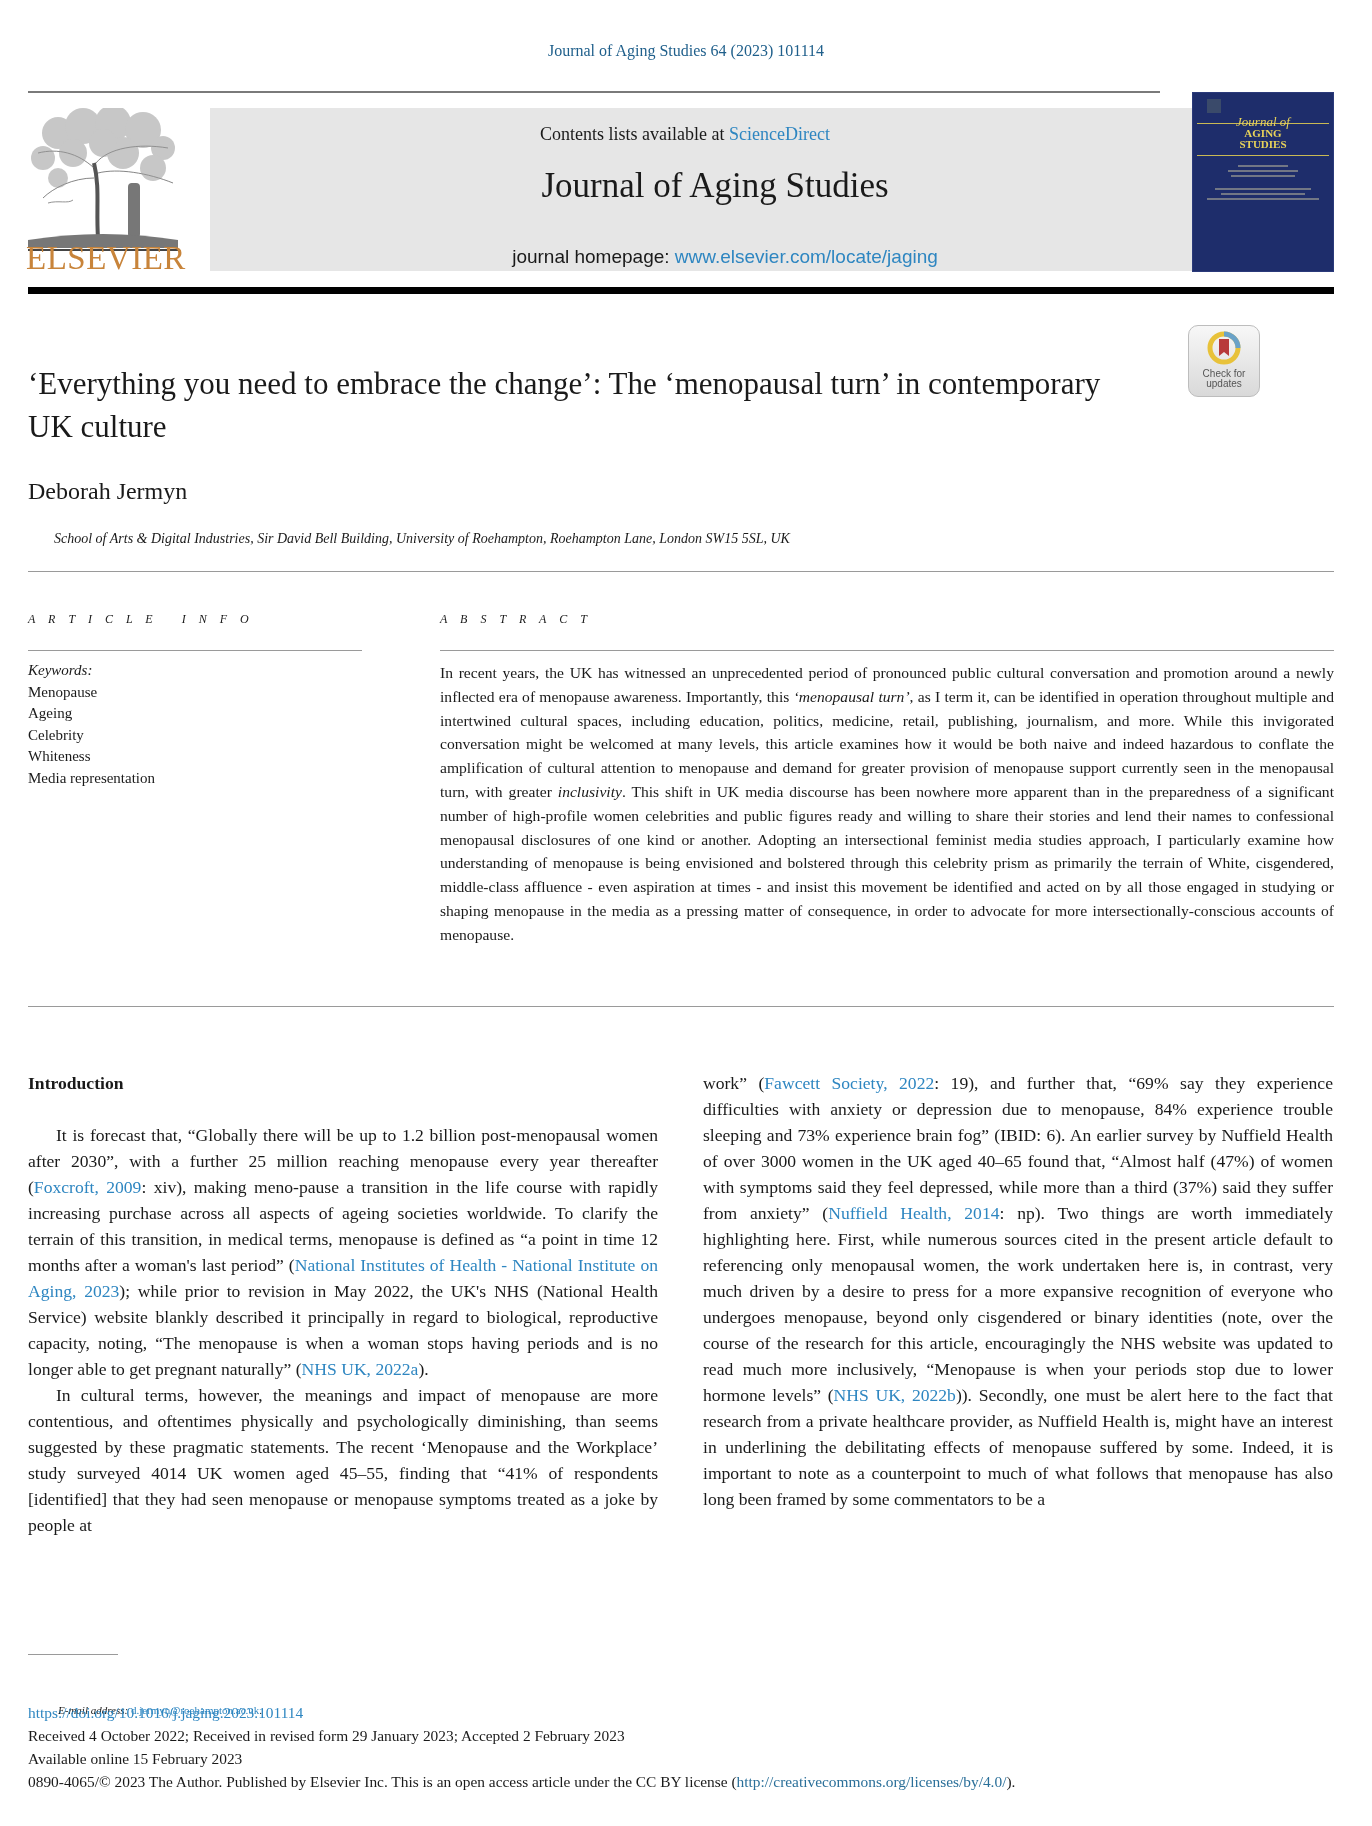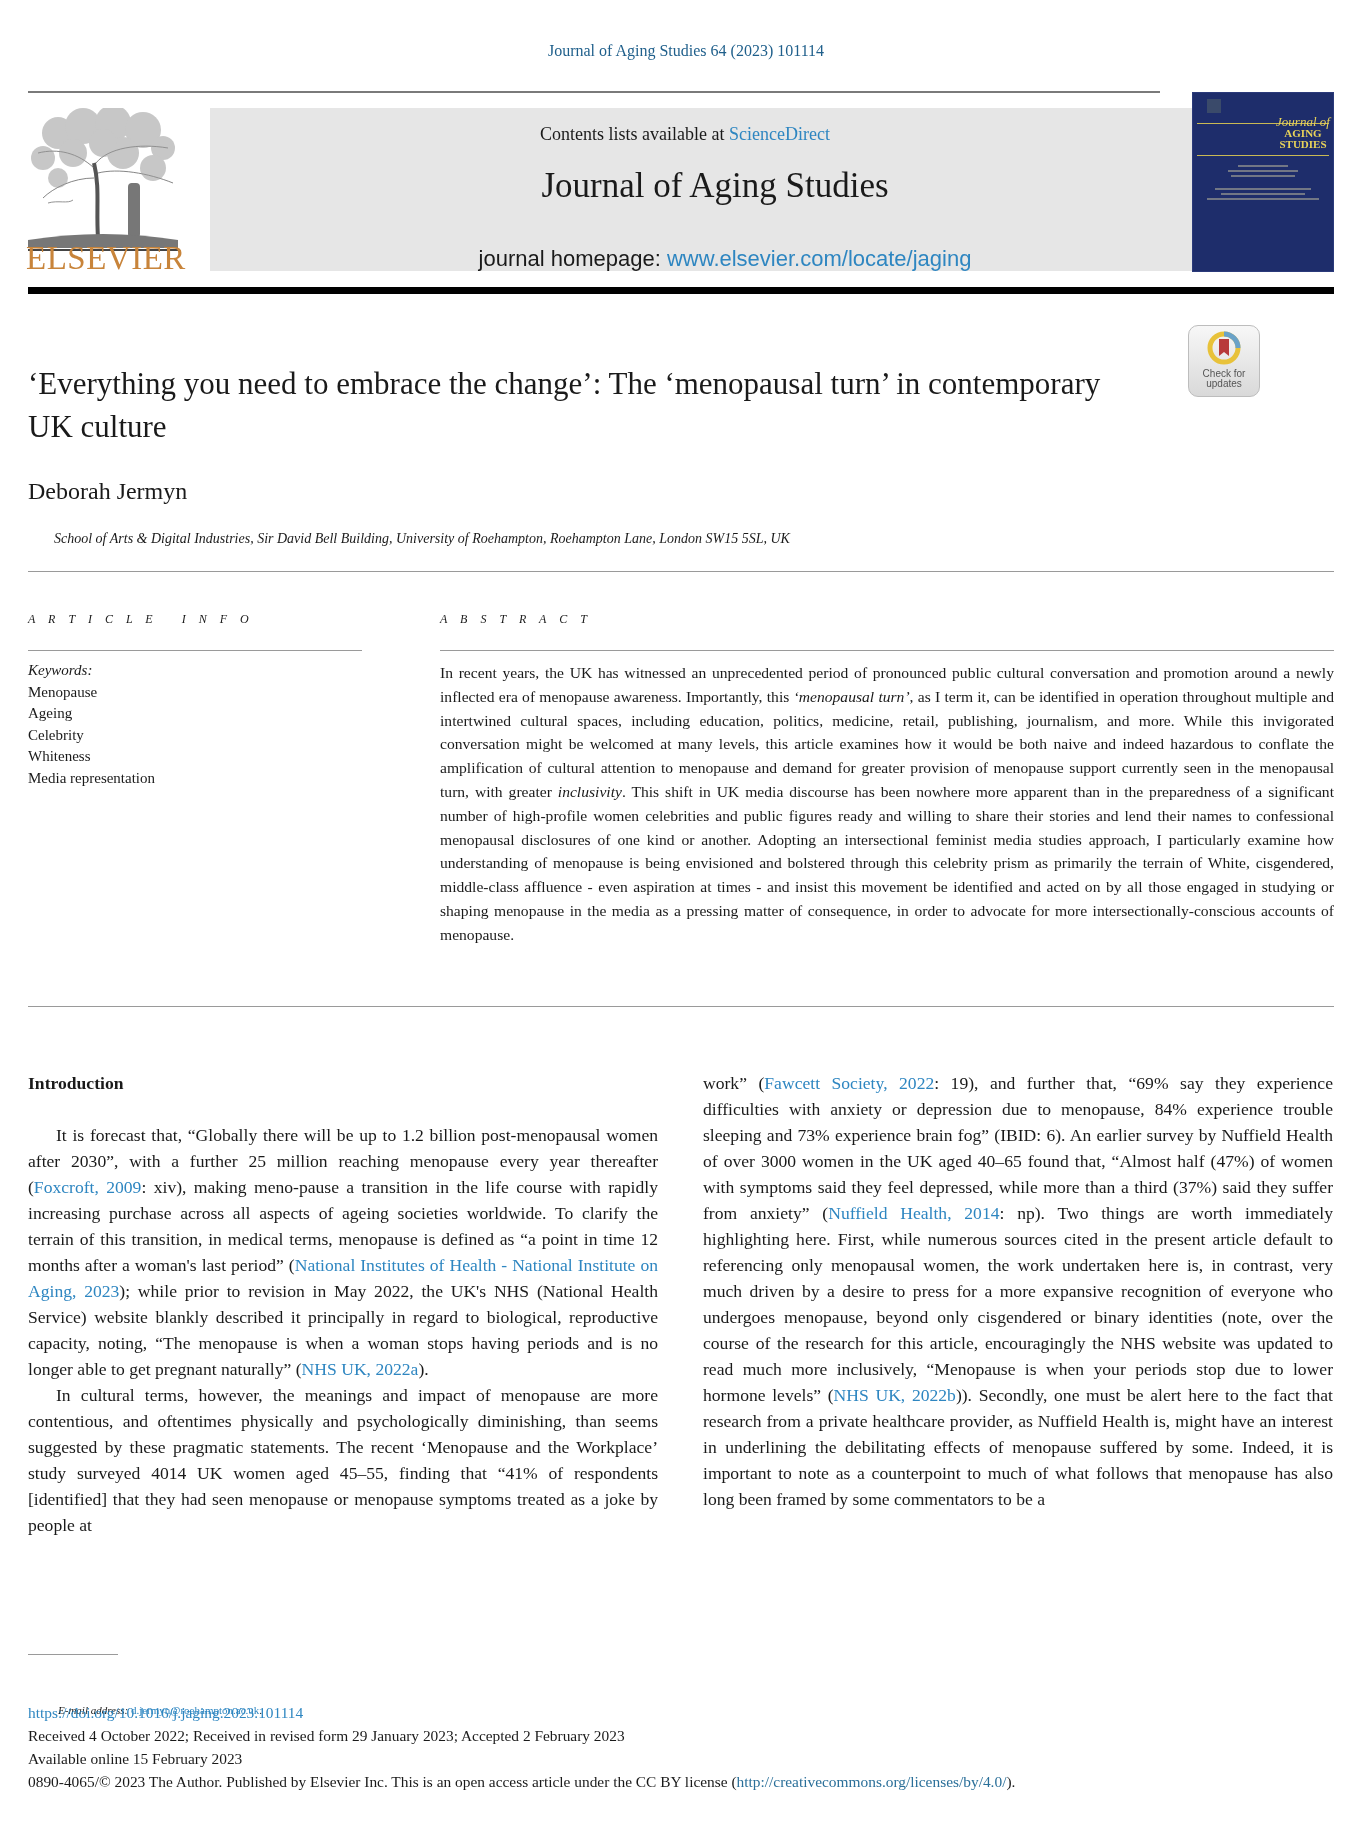--- a/index.html
+++ b/index.html
@@ -15,25 +15,25 @@
   .rule-thin { left: 28px; top: 91px; width: 1132px; height: 2px; background: #7a7a7a; }
 
   
   .elsevier-logo { left: 28px; top: 108px; width: 150px; height: 165px; }
   .elsevier-word { left: 26px; top: 240px; font-size: 33px; color: #c8843a; letter-spacing: 0.5px; font-family: "Liberation Serif", serif; }
 
   
   .masthead { left: 210px; top: 108px; width: 950px; height: 163px; background: #e6e6e6; padding-left: 44px; }
   .contents-line { left: 0; top: 0; width: 950px; text-align: center; font-size: 18px; top: 16px; position: absolute; }
   .journal-name { position: absolute; left: 0; width: 1010px; top: 58px; text-align: center; font-size: 35px; }
-  .homepage-line { position: absolute; left: 0; width: 1030px; top: 138px; text-align: center; font-size: 22px; font-family: "Liberation Sans", sans-serif; }
+  .homepage-line { position: absolute; left: 0; width: 1030px; top: 138px; text-align: center; font-size: 19px; font-family: "Liberation Sans", sans-serif; }
 
   
   .cover { left: 1192px; top: 92px; width: 142px; height: 180px; background: #1e2d6b; border: 1px solid #2b3a7a; box-sizing: border-box; }
-  .cover .cov-title { position: absolute; top: 22px; left: 0; width: 100%; text-align: center; color: #e8d35a; line-height: 1; padding-left: 40px; }
+  .cover .cov-title { position: absolute; top: 22px; left: 0; width: 100%; text-align: center; color: #e8d35a; line-height: 1; }
   .cover .cov-j { font-style: italic; font-size: 13px; }
   .cover .cov-ag { font-size: 11px; font-weight: bold; }
   .cover .cov-line1 { position: absolute; left: 4px; right: 4px; top: 30px; height: 1px; background: #c9b954; }
   .cover .cov-line2 { position: absolute; left: 4px; right: 4px; top: 62px; height: 1px; background: #c9b954; }
   .cover .cov-mini { position: absolute; left: 14px; top: 6px; width: 14px; height: 14px; background: #3a4a6a; }
   .cover .cov-text { position: absolute; left: 20px; right: 20px; height: 2px; background: #b8b49a; opacity: 0.55; }
 
   .rule-thick { left: 28px; top: 287px; width: 1306px; height: 7px; background: #000; }
 
   

